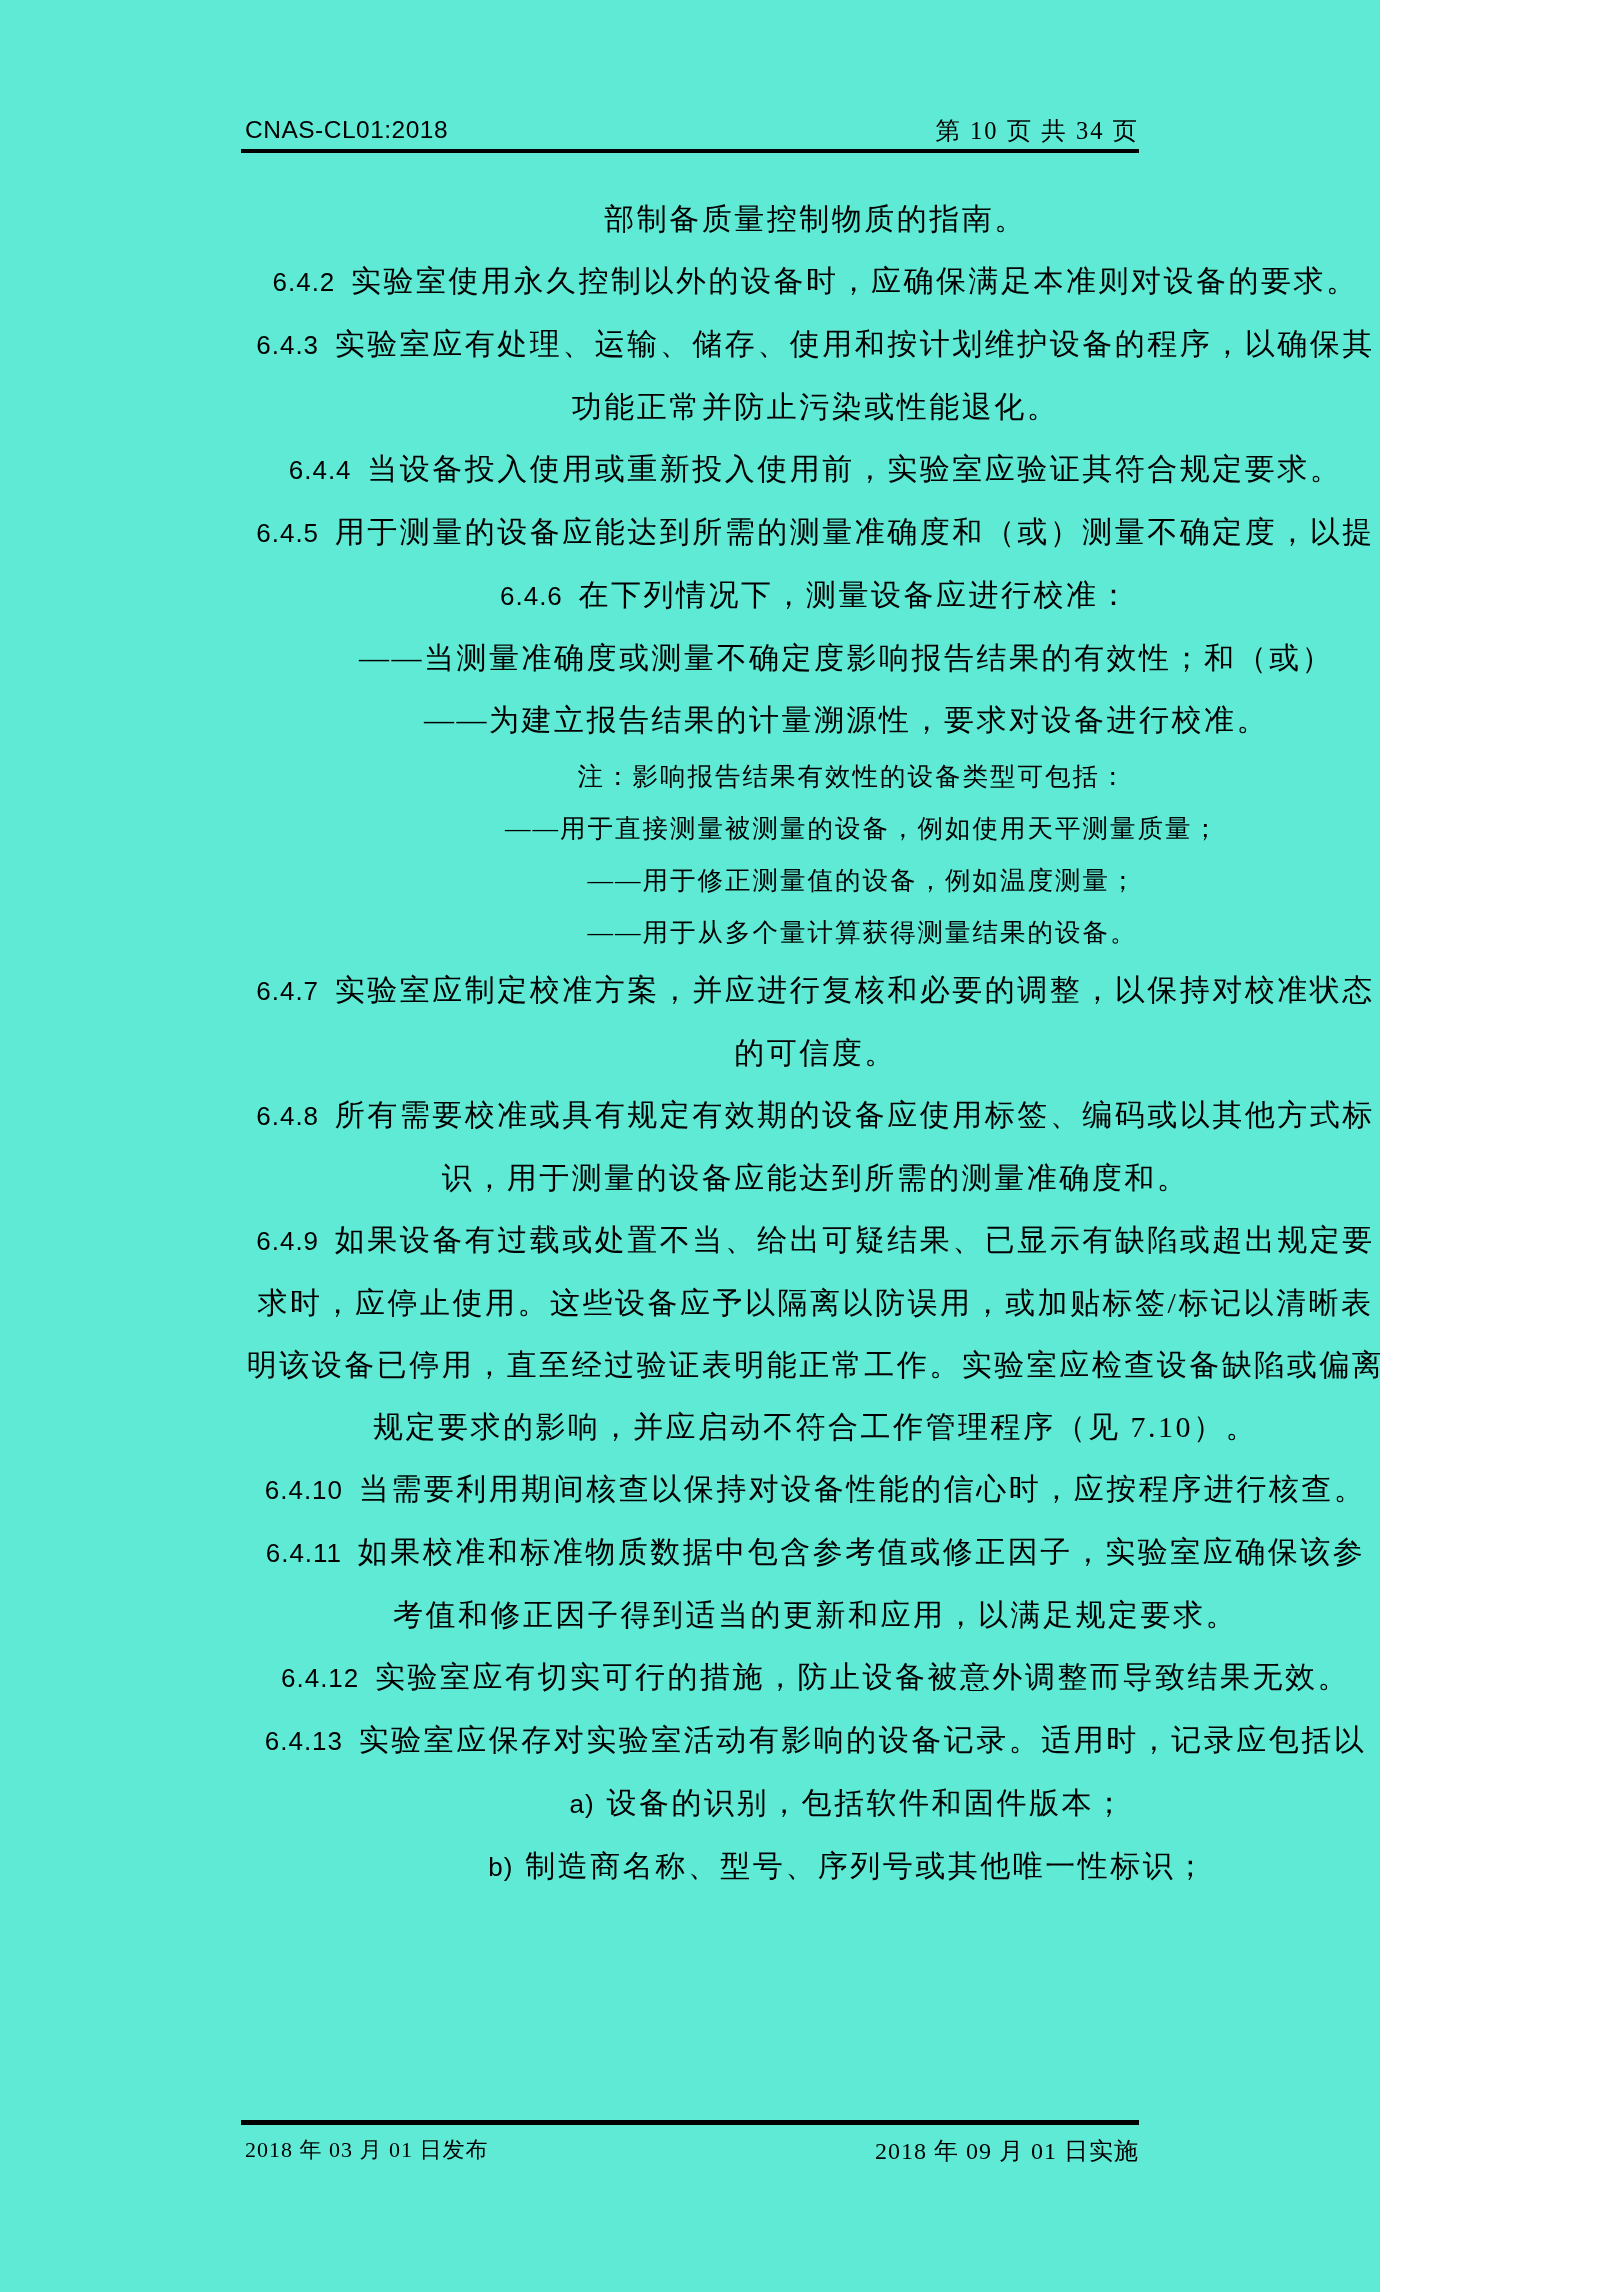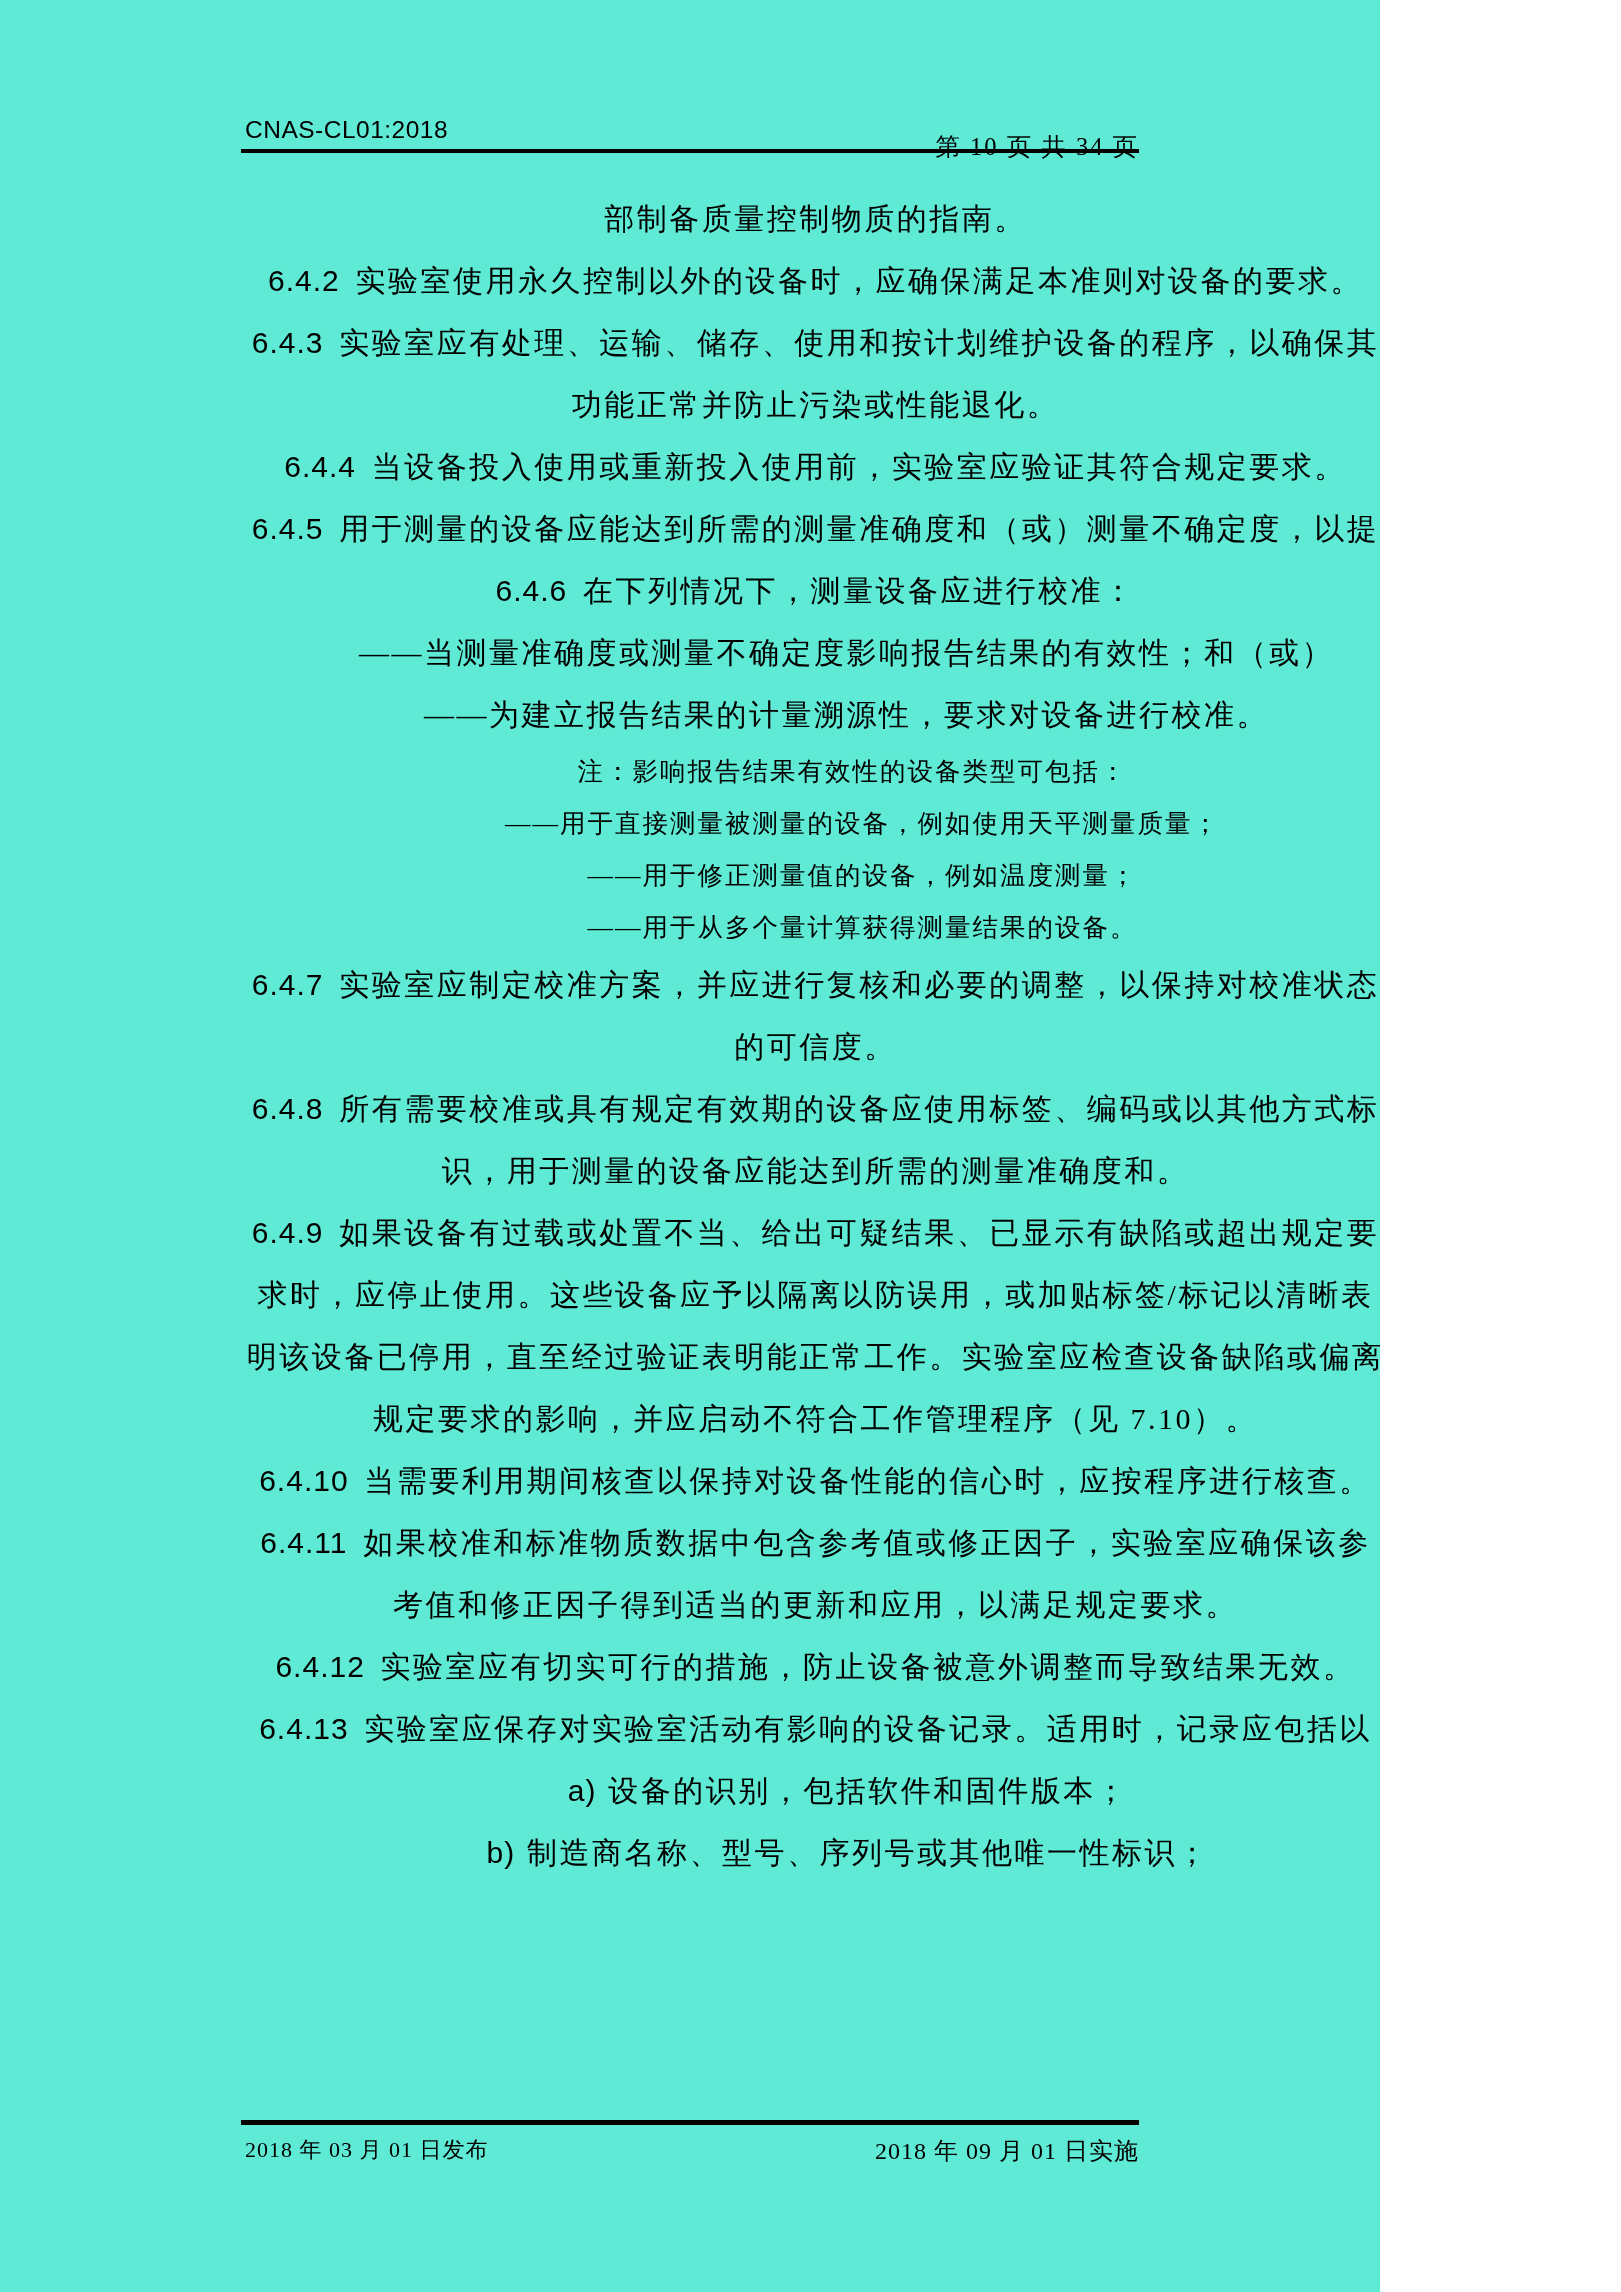--- a/index.html
+++ b/index.html
@@ -22,21 +22,21 @@
     left: 245px;
     top: 116px;
     font-family: "Liberation Sans", "DejaVu Sans", sans-serif;
     font-size: 24.5px;
     letter-spacing: 0.5px;
     white-space: nowrap;
   }
   .header-right {
     position: absolute;
     right: 241px;
-    top: 130px;
+    top: 114px;
     font-size: 24.5px;
     letter-spacing: 2px;
     white-space: nowrap;
   }
   .header-rule {
     position: absolute;
     left: 241px;
     right: 241px;
     top: 149px;
     height: 3.9px;
@@ -76,21 +76,21 @@
     text-align: center;
   }
   .line {
     font-size: 30px;
     line-height: 62px;
     letter-spacing: 2.5px;
     white-space: nowrap;
   }
   .line .num {
     font-family: "Liberation Sans", "DejaVu Sans", sans-serif;
-    font-size: 30px;
+    font-size: 26px;
     letter-spacing: 1px;
     margin-right: 15.7px;
   }
   .dash {
     padding-left: 62px;
   }
   .note {
     font-size: 25.5px;
     line-height: 52px;
     letter-spacing: 2px;

